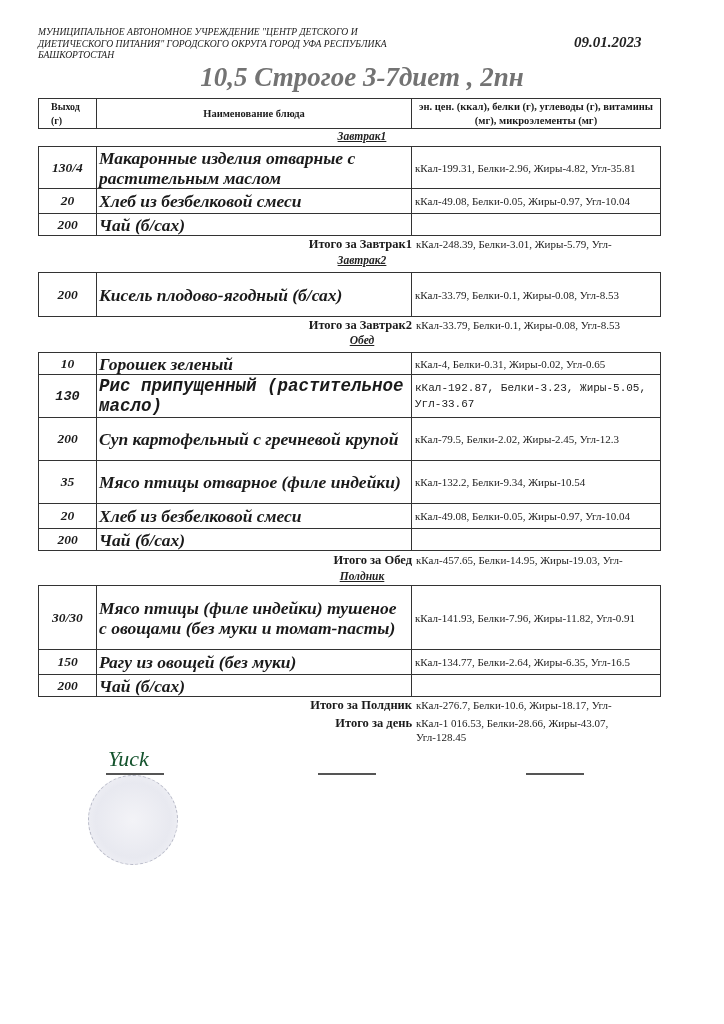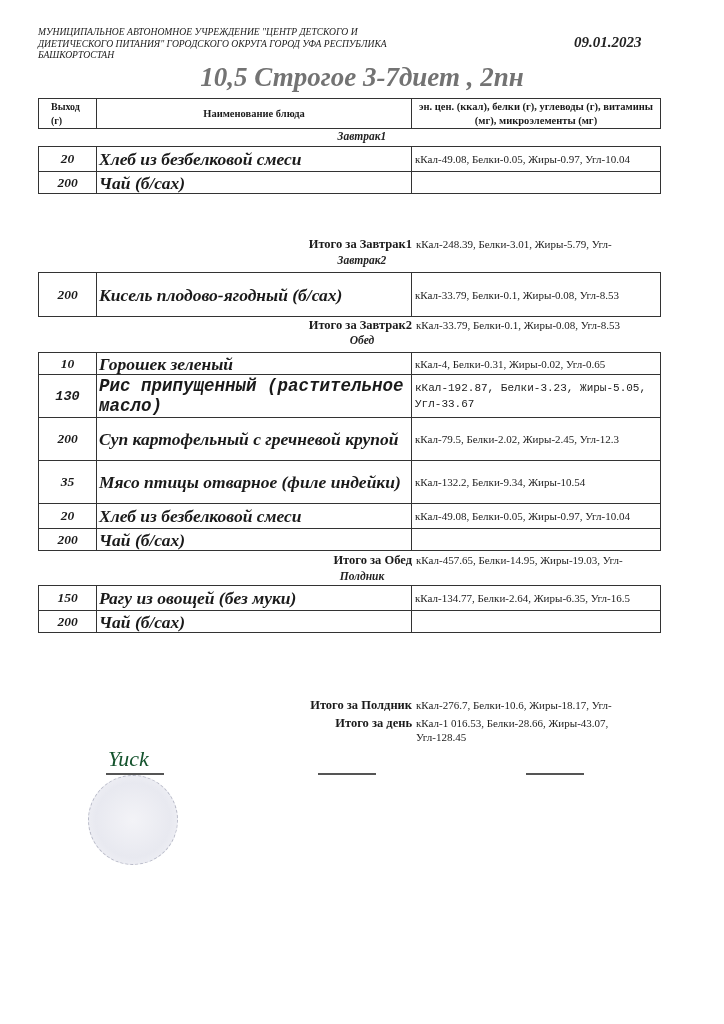--- a/index.html
+++ b/index.html
@@ -24,21 +24,21 @@
   table.t td { border:1.5px solid #333; padding:0 3px; vertical-align:middle; }
   col.c1 { width:58px; } col.c2 { width:315px; } col.c3 { width:249px; }
   .hdr td { font-weight:bold; font-size:10.5px; text-align:center; line-height:14px; }
   .hdr td.first { text-align:left; font-size:10px; padding-left:12px; }
   .out { text-align:center; font-style:italic; font-weight:bold; font-size:13.5px; }
   .dish { font-style:italic; font-weight:bold; font-size:17.5px; line-height:20px; padding-left:2px !important; }
   .nut { font-size:11px; line-height:16px; color:#222; }
   .nut.tight { line-height:10px; overflow:hidden; height:24px; }
   .section {
     position:absolute; left:0; width:724px; text-align:center;
-    font-style:italic; font-weight:bold; font-size:11.5px; color:#222;
+    font-style:italic; font-weight:bold; font-size:11.5px; text-decoration:underline; color:#222;
   }
   .total {
     position:absolute; left:0; width:724px; font-size:11px;
   }
   .total .lbl { position:absolute; right:312px; font-weight:bold; font-size:12.5px; white-space:nowrap; }
   .total .val { position:absolute; left:416px; width:240px; line-height:14px; color:#222; }
   .sig-line { position:absolute; height:2px; background:#555; }
   .sig { position:absolute; left:108px; top:746px; font-style:italic; font-size:22px; color:#14532d; }
   .stamp {
     position:absolute; left:88px; top:775px; width:88px; height:88px; border-radius:50%;
@@ -68,20 +68,25 @@
   </table>
 
 <div class="section" style="top:130px;">Завтрак1</div>
 <table class="t" style="top:146px;">
   <colgroup>
       <col class="c1">
       <col class="c2">
       <col class="c3">
     </colgroup>
   <tbody>
+      <tr style="height:42px;">
+    <td class="out">130/4</td>
+    <td class="dish">Макаронные изделия отварные с растительным маслом</td>
+    <td class="nut">кКал-199.31, Белки-2.96, Жиры-4.82, Угл-35.81</td>
+  </tr>
   <tr style="height:22px;">
     <td class="out">20</td>
     <td class="dish">Хлеб из безбелковой смеси</td>
     <td class="nut tight">кКал-49.08, Белки-0.05, Жиры-0.97, Угл-10.04</td>
   </tr>
   <tr style="height:22px;">
     <td class="out">200</td>
     <td class="dish">Чай  (б/сах)</td>
     <td class="nut"></td>
   </tr>
@@ -158,20 +163,25 @@
 </div>
 
 <div class="section" style="top:570px;">Полдник</div>
 <table class="t" style="top:585px;">
   <colgroup>
       <col class="c1">
       <col class="c2">
       <col class="c3">
     </colgroup>
   <tbody>
+      <tr style="height:64px;">
+    <td class="out">30/30</td>
+    <td class="dish">Мясо птицы (филе индейки) тушеное с овощами (без муки и томат-пасты)</td>
+    <td class="nut">кКал-141.93, Белки-7.96, Жиры-11.82, Угл-0.91</td>
+  </tr>
   <tr style="height:22px;">
     <td class="out">150</td>
     <td class="dish">Рагу из овощей (без муки)</td>
     <td class="nut tight">кКал-134.77, Белки-2.64, Жиры-6.35, Угл-16.5</td>
   </tr>
   <tr style="height:22px;">
     <td class="out">200</td>
     <td class="dish">Чай  (б/сах)</td>
     <td class="nut"></td>
   </tr>

